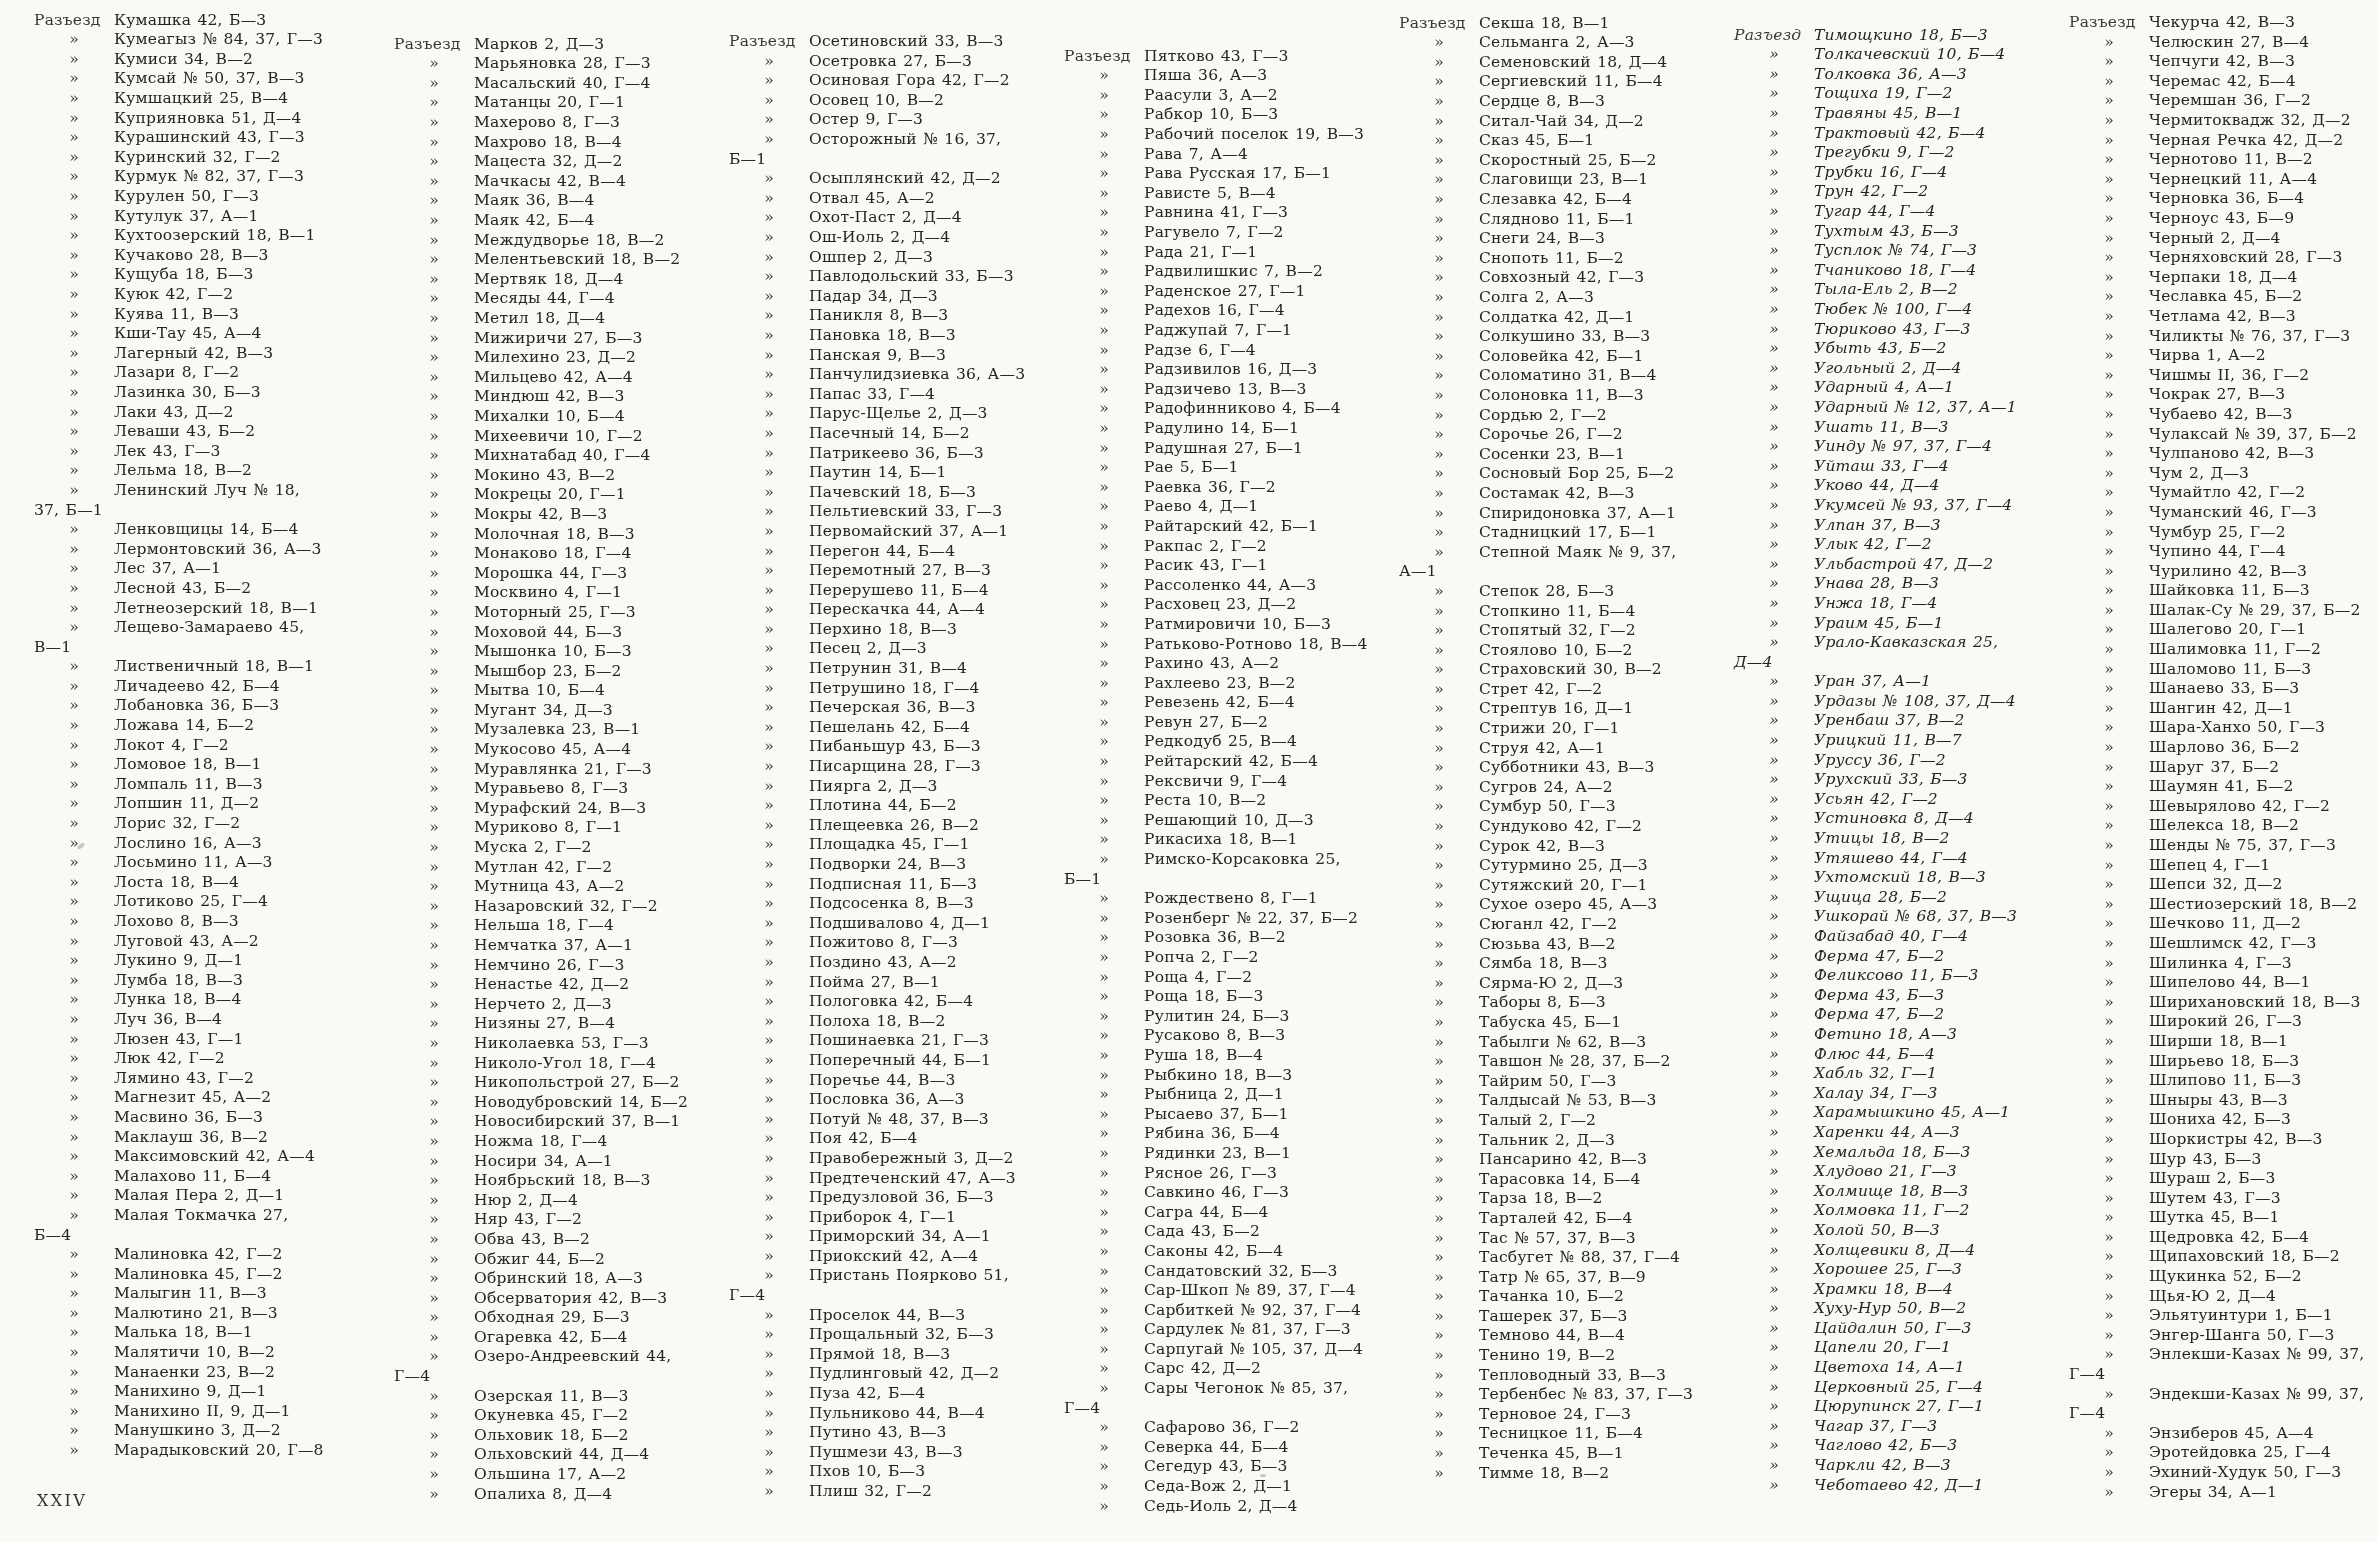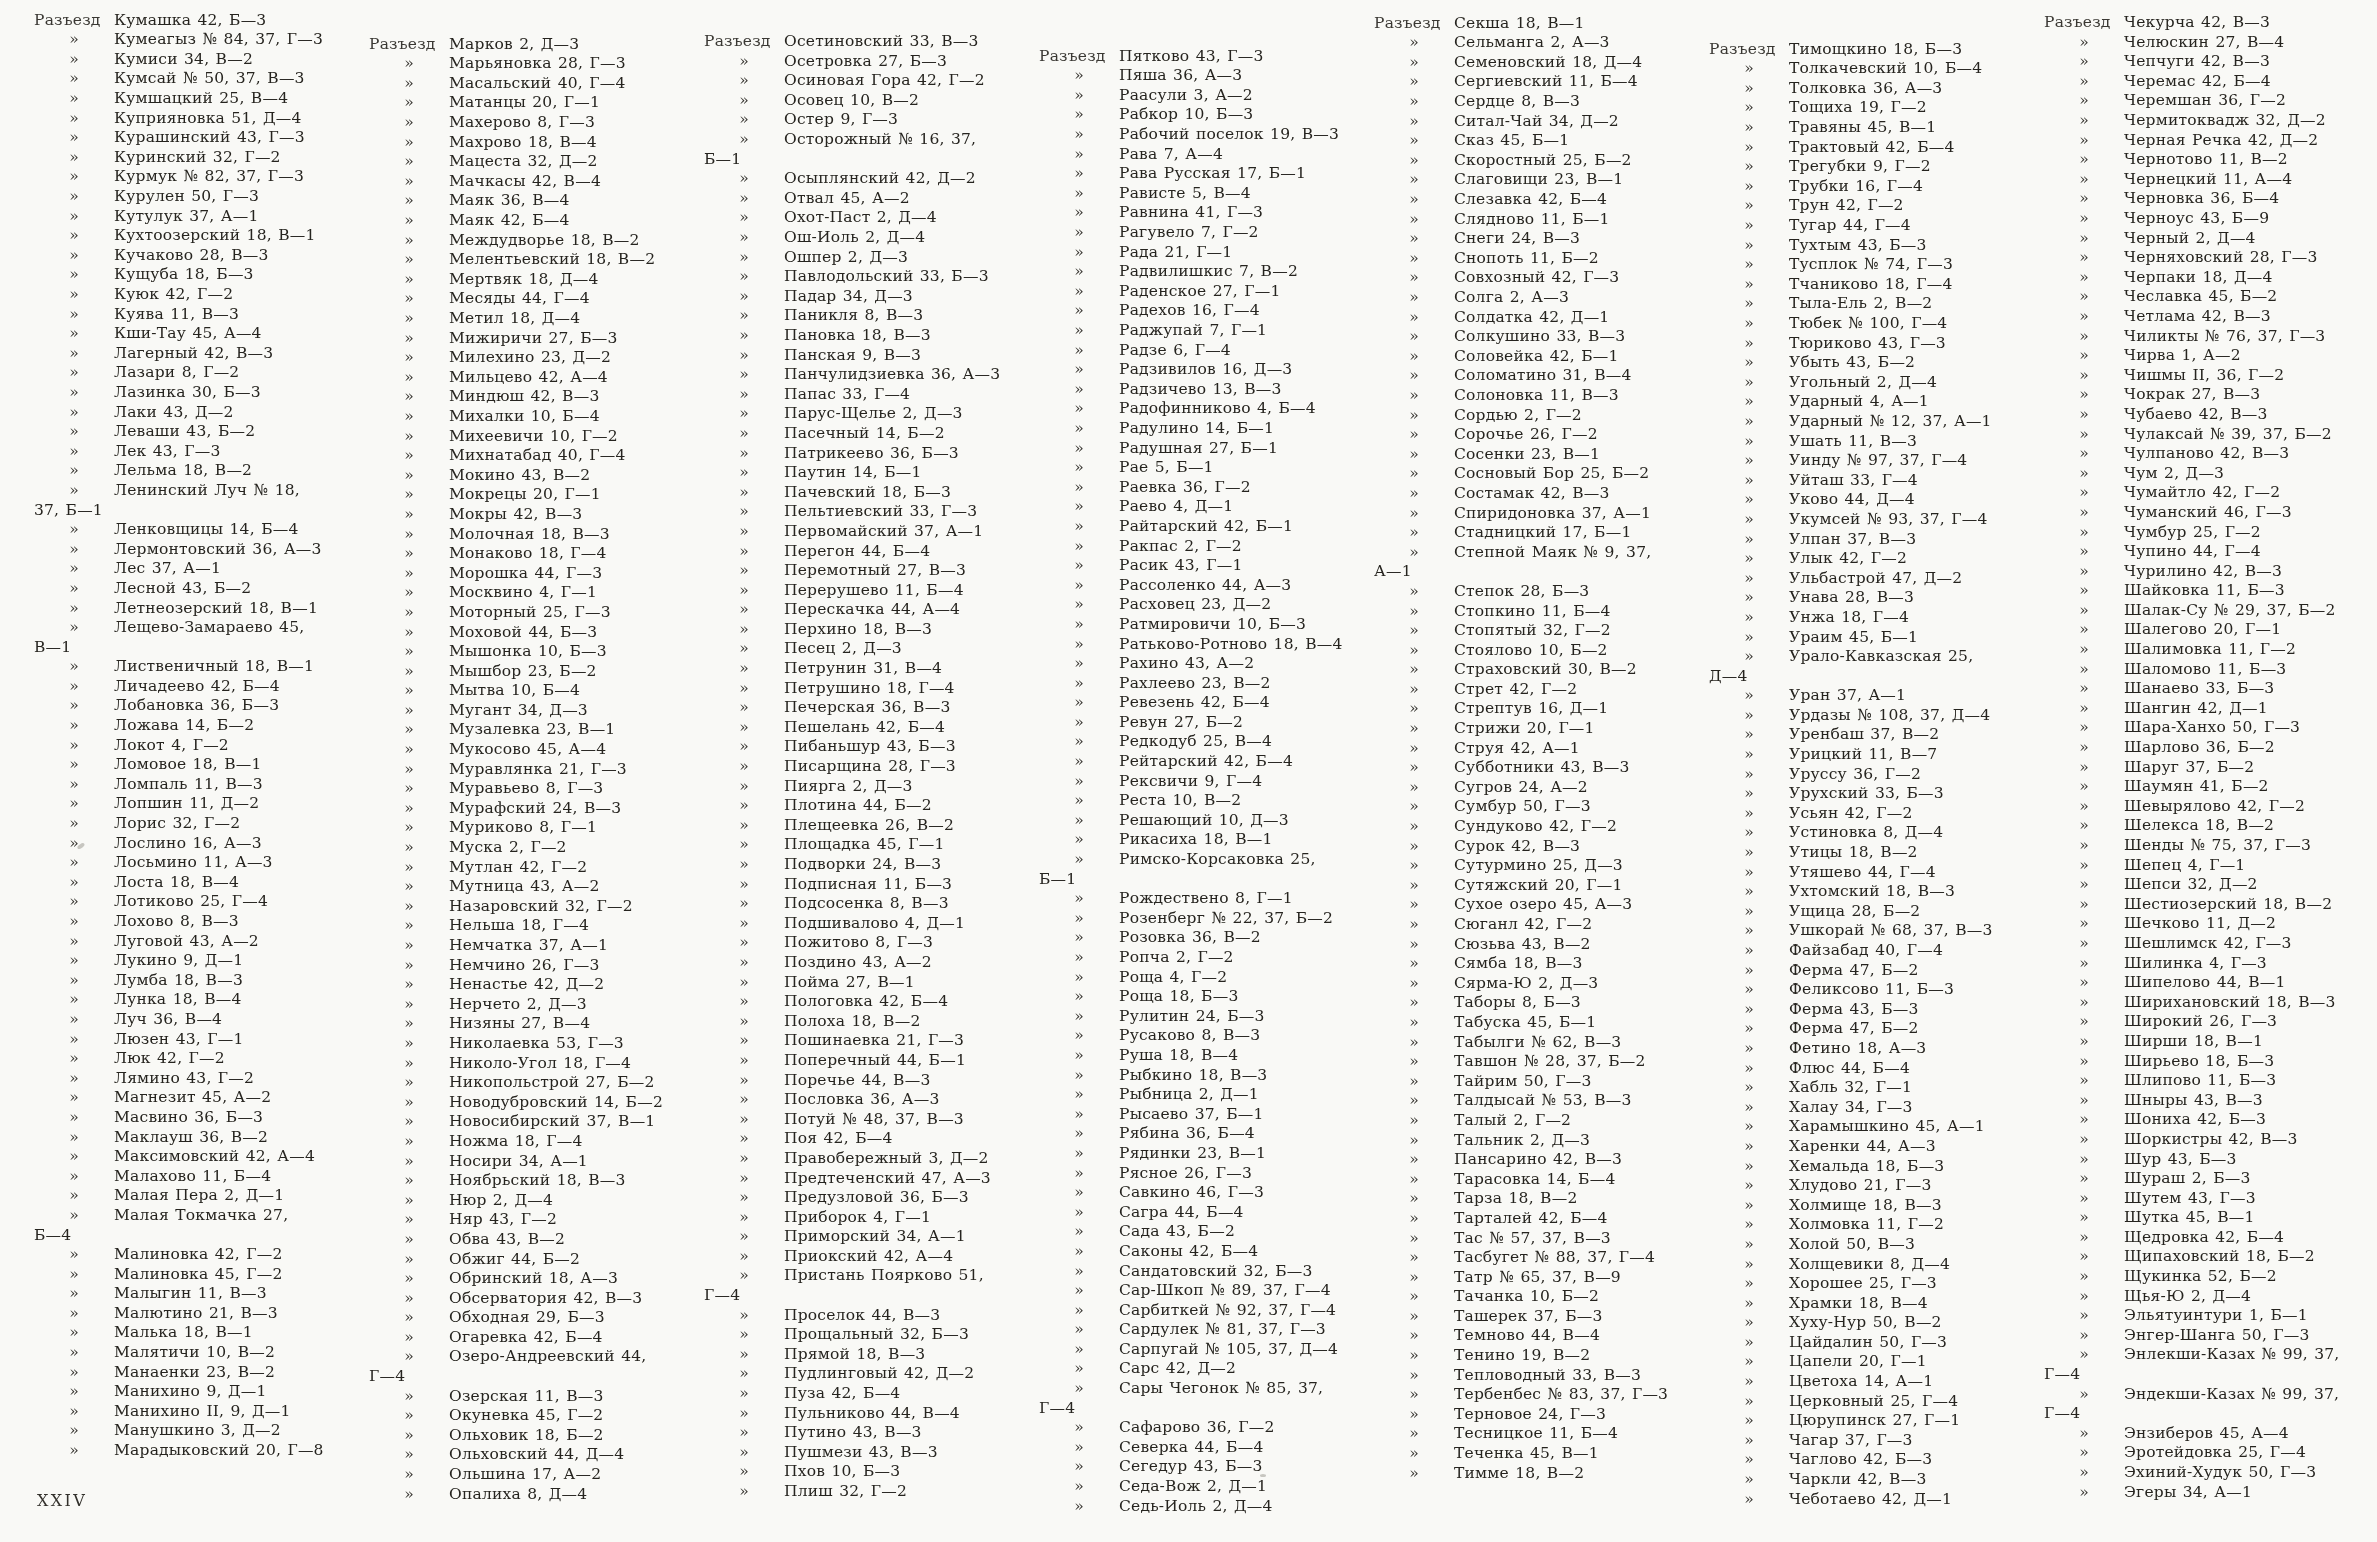--- a/index.html
+++ b/index.html
@@ -22,25 +22,25 @@
     top: 10.7px;
     display: flex;
     align-items: flex-start;
   }
   .column {
     flex: 0 0 auto;
     width: 335px;
   }
   
   .column:nth-child(1) { }
-  .column:nth-child(2) { margin-top: 24px; }
+  .column:nth-child(2) { margin-top: 24px; margin-left: 25px; }
   .column:nth-child(3) { margin-top: 21.4px; }
   .column:nth-child(4) { margin-top: 36px; }
   .column:nth-child(5) { margin-top: 3px; }
-  .column:nth-child(6) { margin-top: 29px; }
+  .column:nth-child(6) { margin-top: 15px; font-style: italic; }
   .column:nth-child(7) { margin-top: 2.4px; }
   .entry {
     font-size: 15.5px;
     line-height: 19.6px;
     letter-spacing: 0.2px;
     white-space: normal;
   }
   .marker {
     display: inline-block;
     width: 80px;

